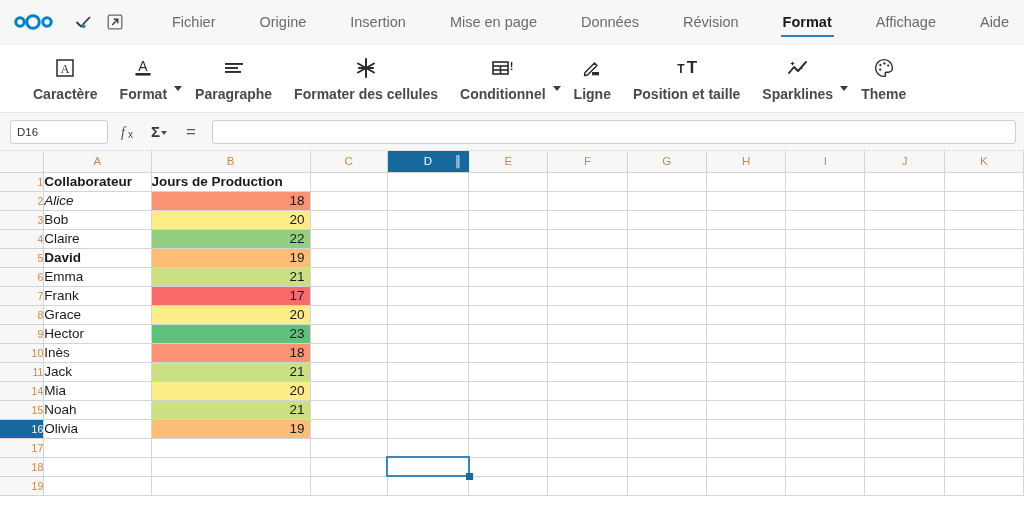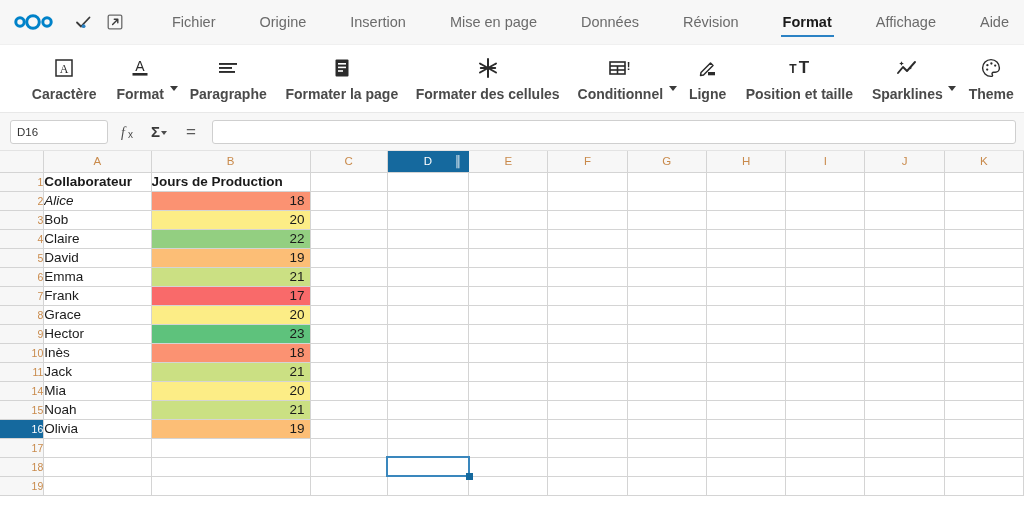--- a/index.html
+++ b/index.html
@@ -278,31 +278,20 @@
     <div class="gl">
       <svg width="24" height="24" viewBox="0 0 24 24">
         <rect x="3" y="7" width="18" height="1.9" fill="#2b2b2b"></rect>
         <rect x="3" y="11" width="13" height="1.9" fill="#2b2b2b"></rect>
         <rect x="3" y="15" width="16" height="1.9" fill="#2b2b2b"></rect>
       </svg>
     </div>
     <div class="lb">Paragraphe</div>
   </div>
 
-  <div class="tb">
-    <div class="gl">
-      <svg width="22" height="22" viewBox="0 0 22 22">
-        <rect x="4.5" y="2.5" width="13" height="17" rx="1" fill="#2b2b2b"></rect>
-        <rect x="7" y="6" width="8" height="1.6" fill="#fff"></rect>
-        <rect x="7" y="9.6" width="8" height="1.6" fill="#fff"></rect>
-        <rect x="7" y="13.2" width="5" height="1.6" fill="#fff"></rect>
-      </svg>
-    </div>
-    <div class="lb">Formater la page</div>
-  </div>
 
   <div class="tb">
     <div class="gl">
       <svg width="24" height="24" viewBox="0 0 24 24">
         <g stroke="#2b2b2b" stroke-width="2" stroke-linecap="round">
           <line x1="12" y1="3" x2="12" y2="21"></line>
           <line x1="4" y1="7.5" x2="20" y2="16.5"></line>
           <line x1="20" y1="7.5" x2="4" y2="16.5"></line>
           <line x1="4.8" y1="12" x2="19.2" y2="12"></line>
         </g>
@@ -465,21 +454,21 @@
           <td class="cell" style="width: 82px;"></td>
           <td class="cell" style="width: 82px;"></td>
           <td class="cell" style="width: 82px;"></td>
           <td class="cell" style="width: 82px;"></td>
           <td class="cell" style="width: 82px;"></td>
           <td class="cell" style="width: 82px;"></td>
           <td class="cell" style="width: 82px;"></td>
         </tr>
         <tr>
           <td class="rowhead">5</td>
-          <td class="cell" style="width: 108px;">David</td>
+          <td class="cell" style="width: 108px; font-weight: bold;">David</td>
           <td class="cell num" style="width: 160px; background: rgb(252, 190, 118);">19</td>
           <td class="cell" style="width: 80px;"></td>
           <td class="cell" style="width: 84px;"></td>
           <td class="cell" style="width: 82px;"></td>
           <td class="cell" style="width: 82px;"></td>
           <td class="cell" style="width: 82px;"></td>
           <td class="cell" style="width: 82px;"></td>
           <td class="cell" style="width: 82px;"></td>
           <td class="cell" style="width: 82px;"></td>
           <td class="cell" style="width: 82px;"></td>

